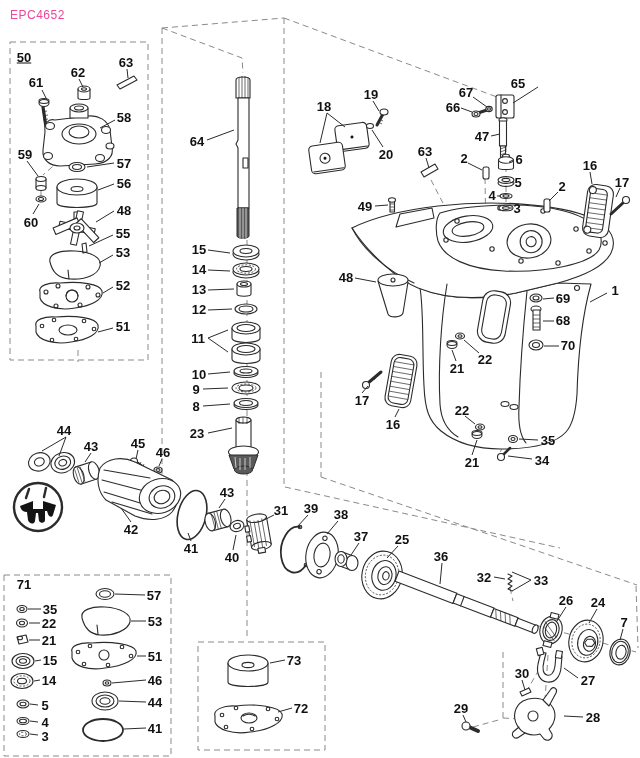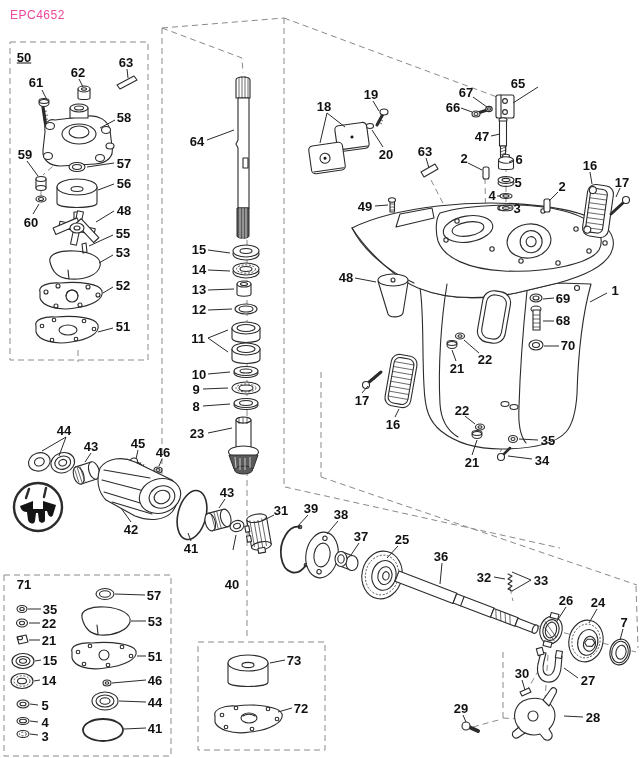--- a/index.html
+++ b/index.html
@@ -838,21 +838,21 @@
       <span style="left: 472px; top: 462px;">21</span>
       <span style="left: 548px; top: 440px;">35</span>
       <span style="left: 542px; top: 460px;">34</span>
       <span style="left: 64px; top: 430px;">44</span>
       <span style="left: 91px; top: 446px;">43</span>
       <span style="left: 138px; top: 443px;">45</span>
       <span style="left: 163px; top: 452px;">46</span>
       <span style="left: 131px; top: 529px;">42</span>
       <span style="left: 191px; top: 548px;">41</span>
       <span style="left: 227px; top: 492px;">43</span>
-      <span style="left: 232px; top: 557px; margin-top: 27px;">40</span>
+      <span style="left: 232px; top: 557px;">40</span>
       <span style="left: 281px; top: 510px;">31</span>
       <span style="left: 311px; top: 508px;">39</span>
       <span style="left: 341px; top: 514px;">38</span>
       <span style="left: 361px; top: 536px;">37</span>
       <span style="left: 402px; top: 539px;">25</span>
       <span style="left: 441px; top: 556px;">36</span>
       <span style="left: 484px; top: 577px;">32</span>
       <span style="left: 541px; top: 580px;">33</span>
       <span style="left: 566px; top: 600px;">26</span>
       <span style="left: 598px; top: 602px;">24</span>

